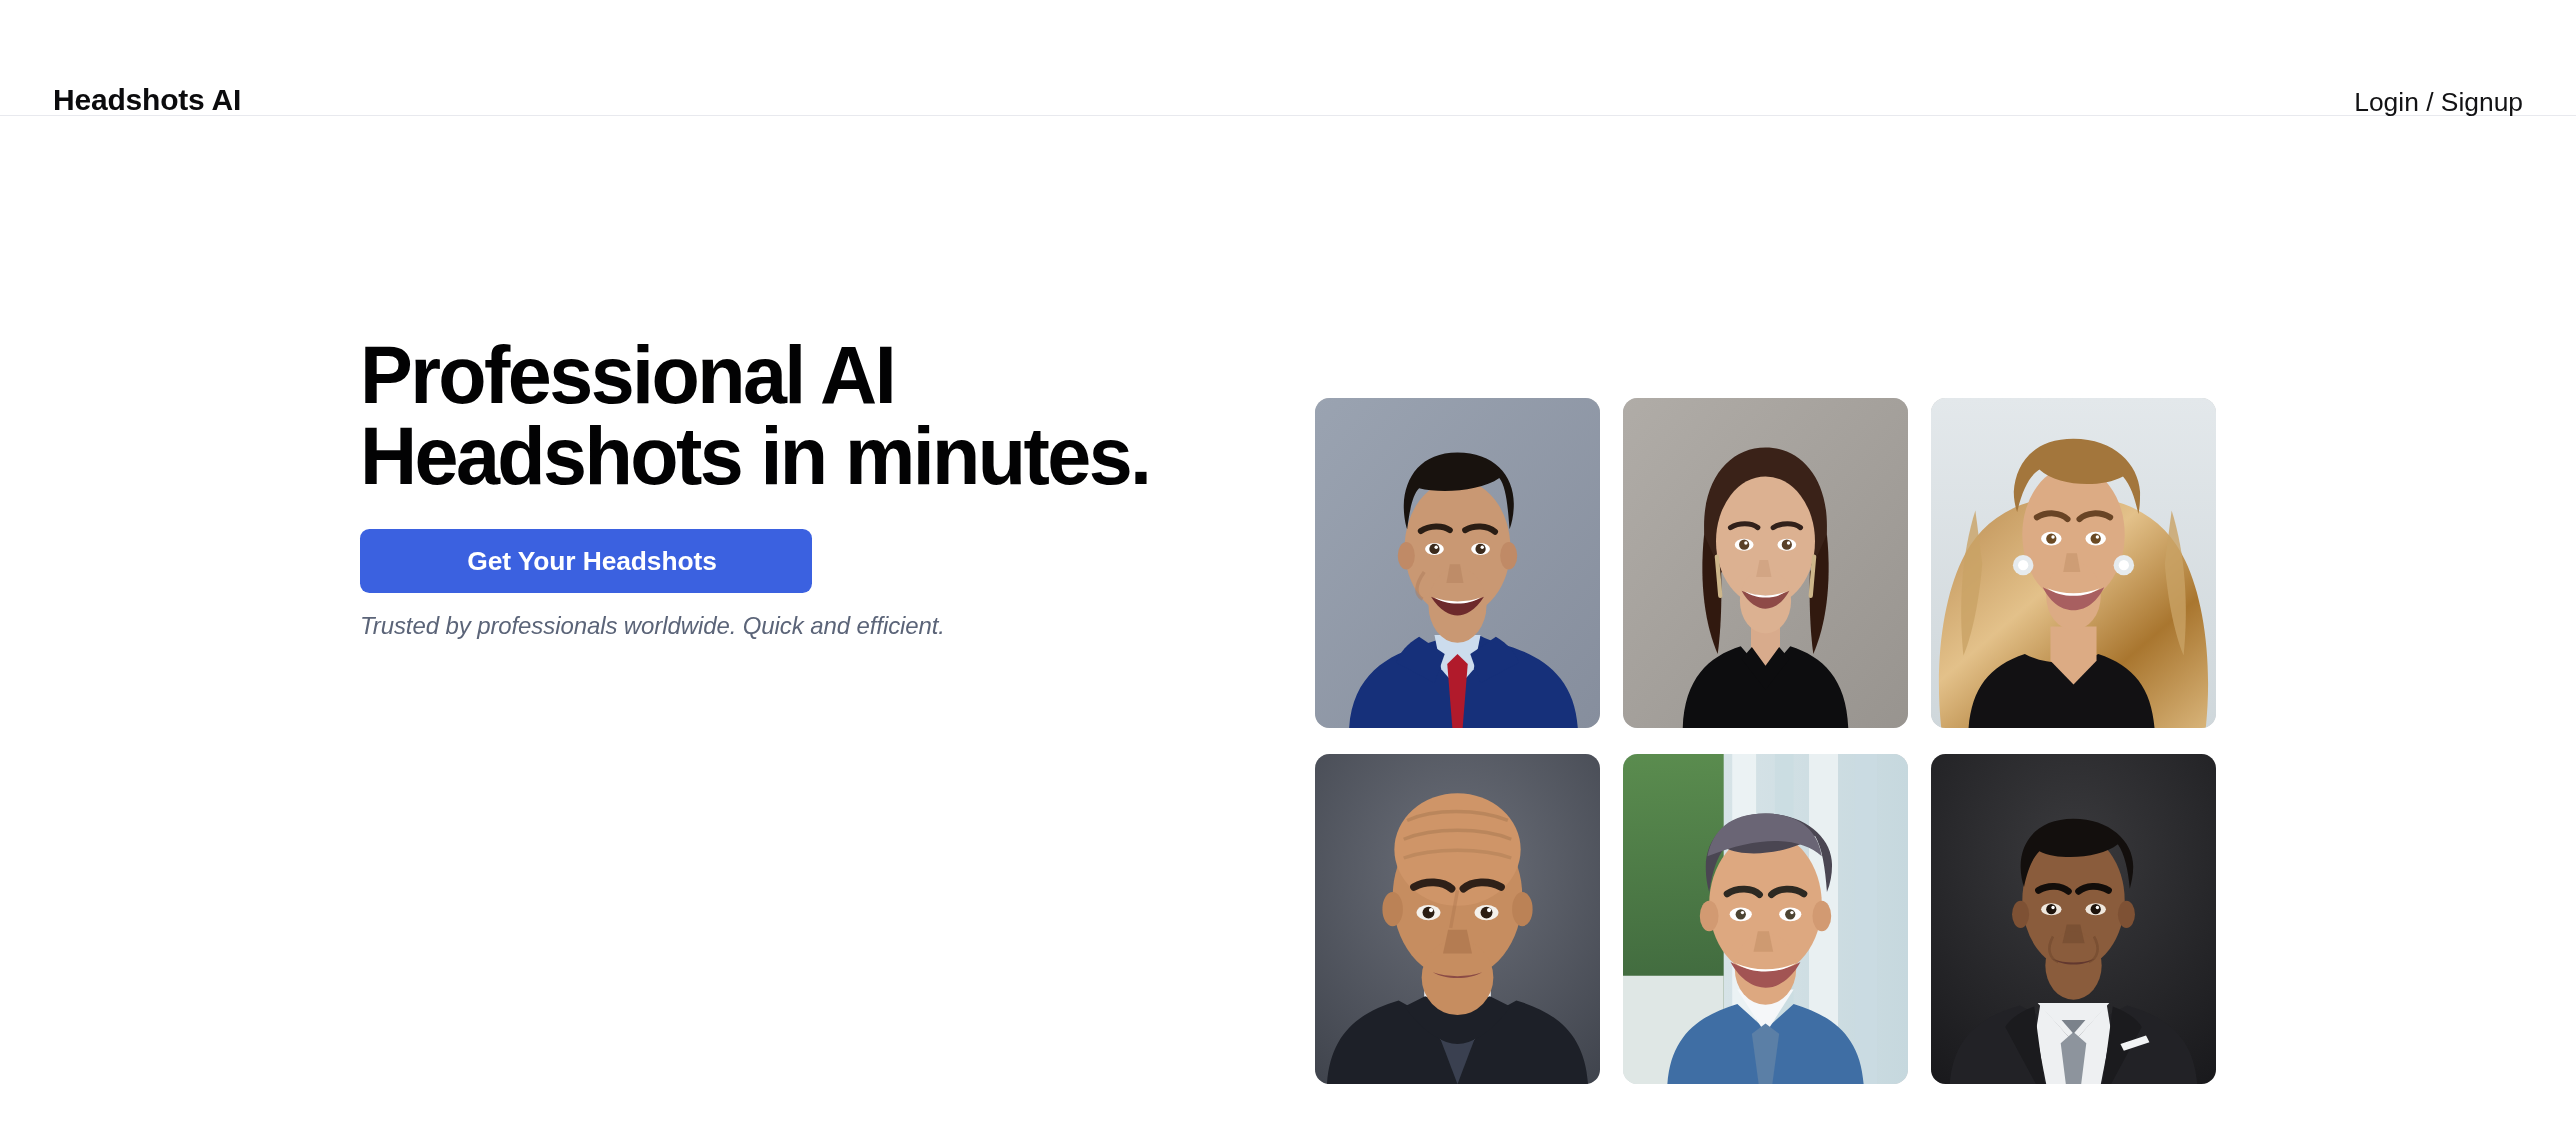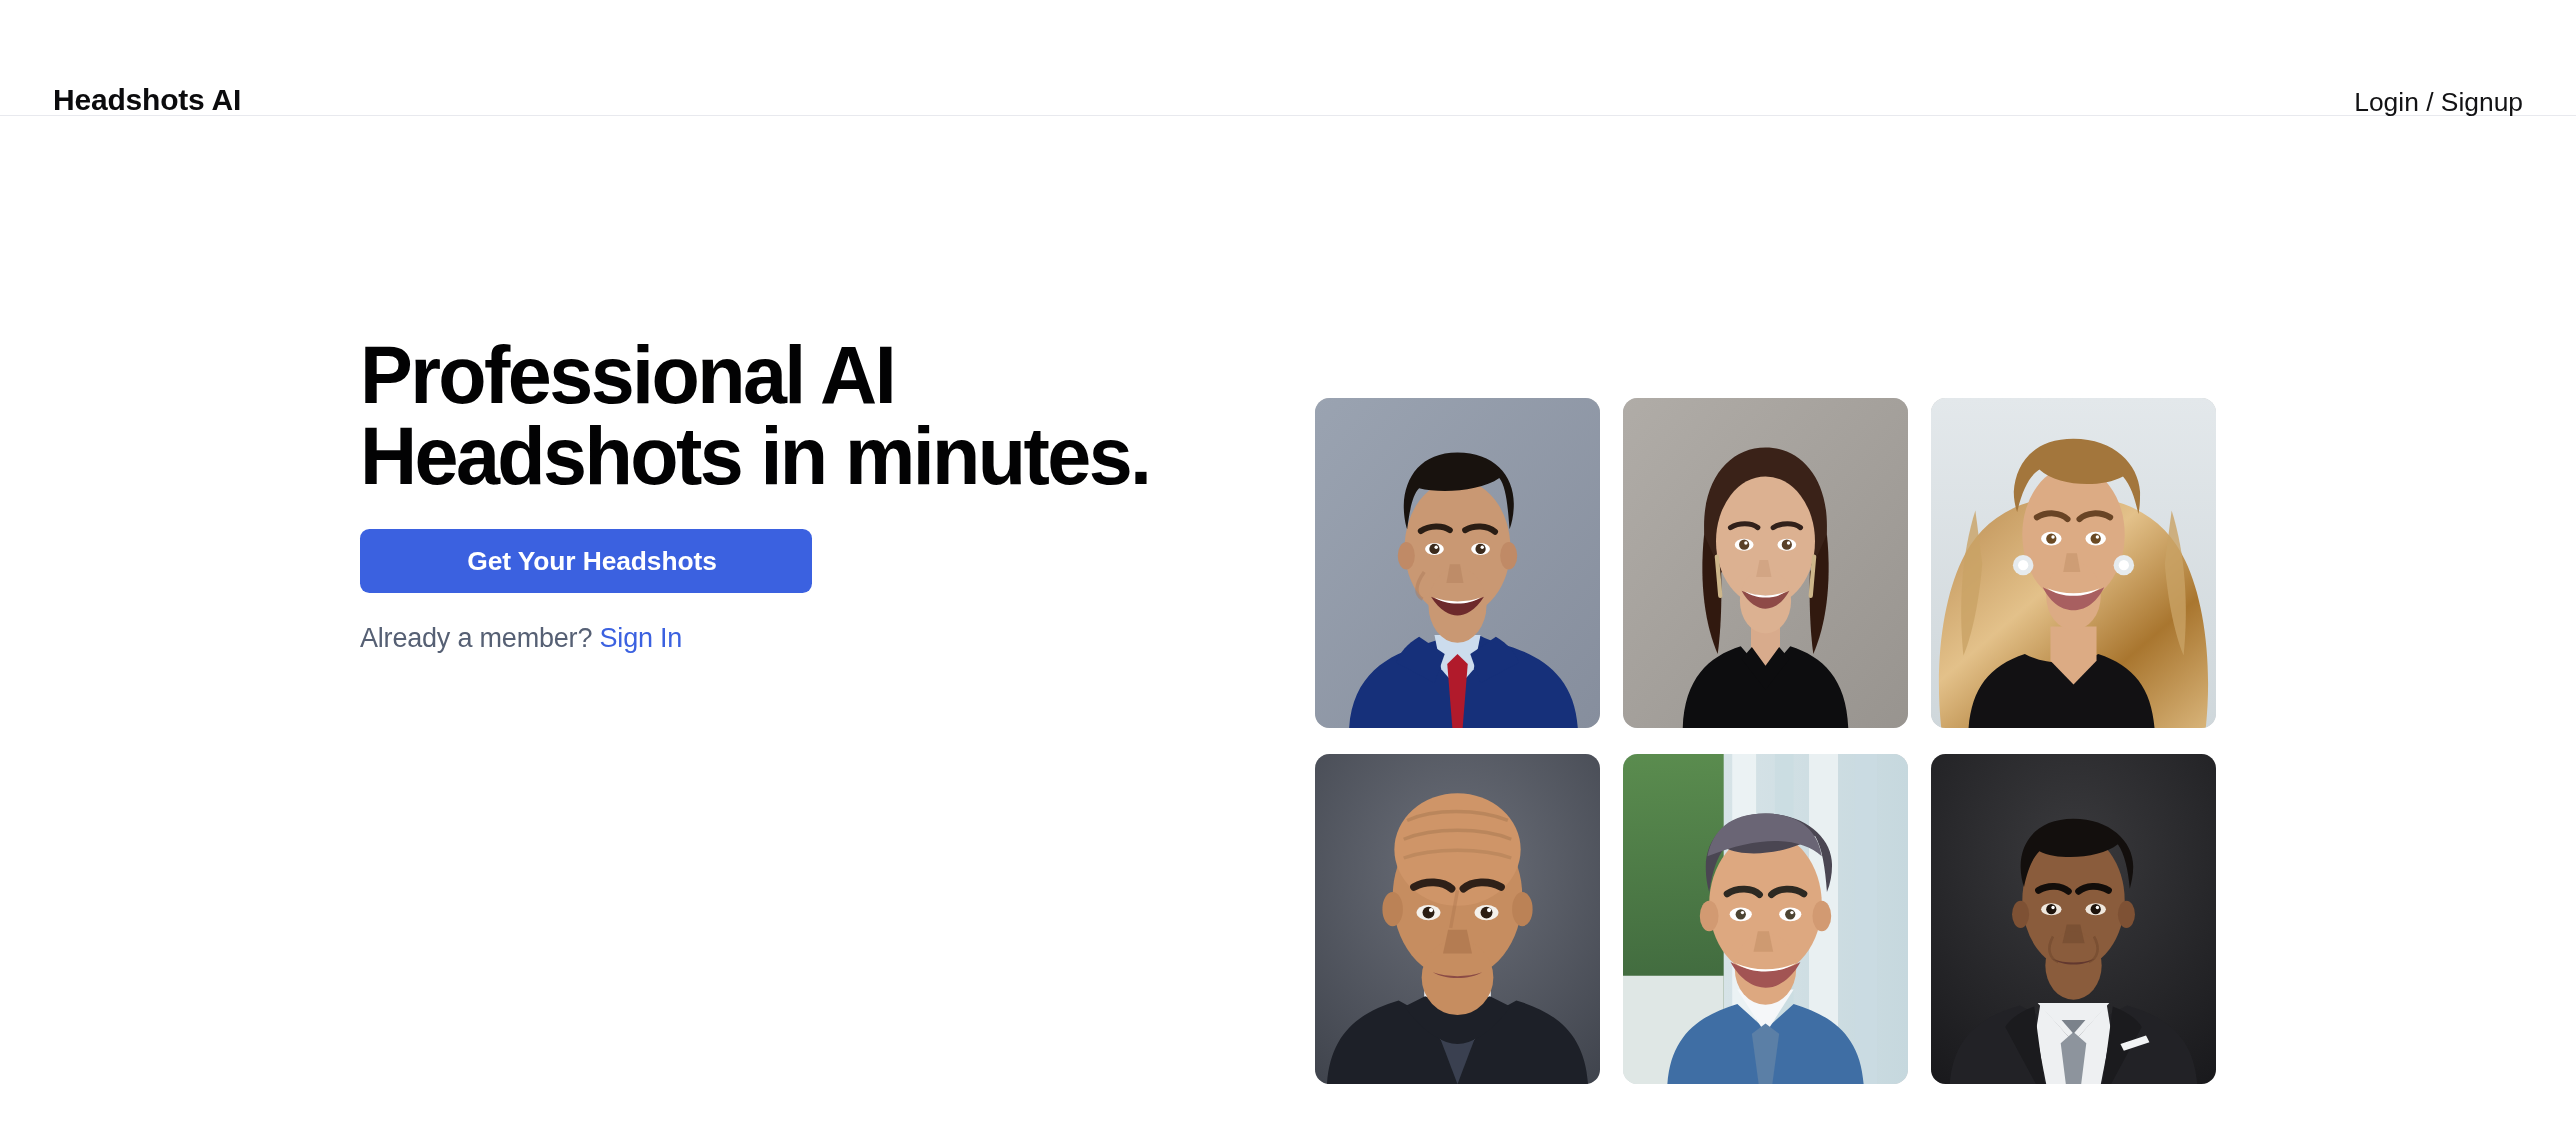--- a/index.html
+++ b/index.html
@@ -148,24 +148,21 @@
   <div class="brand">Headshots AI</div>
   <a class="auth-link">Login / Signup</a>
 </header>
 
 <main class="hero">
 
   <div class="hero-copy">
     <h1 class="headline">Professional AI
 Headshots in minutes.</h1>
     <button class="cta-button">Get Your Headshots</button>
-    <p class="member-row">
-      <span>Already a member?</span>
-      <a class="signin">Sign In</a>
-    </p>
+    <p class="trust-note">Trusted by professionals worldwide. Quick and efficient.</p>
   </div>
 
   <div class="gallery">
 
     <div class="shot">
       <svg viewBox="0 0 334 387" preserveAspectRatio="xMidYMid slice">
         <defs>
             <linearGradient id="g1" x1="0" y1="0" x2="1" y2="1">
           <stop offset="0" stop-color="#9aa3b1"></stop>
               <stop offset="1" stop-color="#868e9d"></stop>

